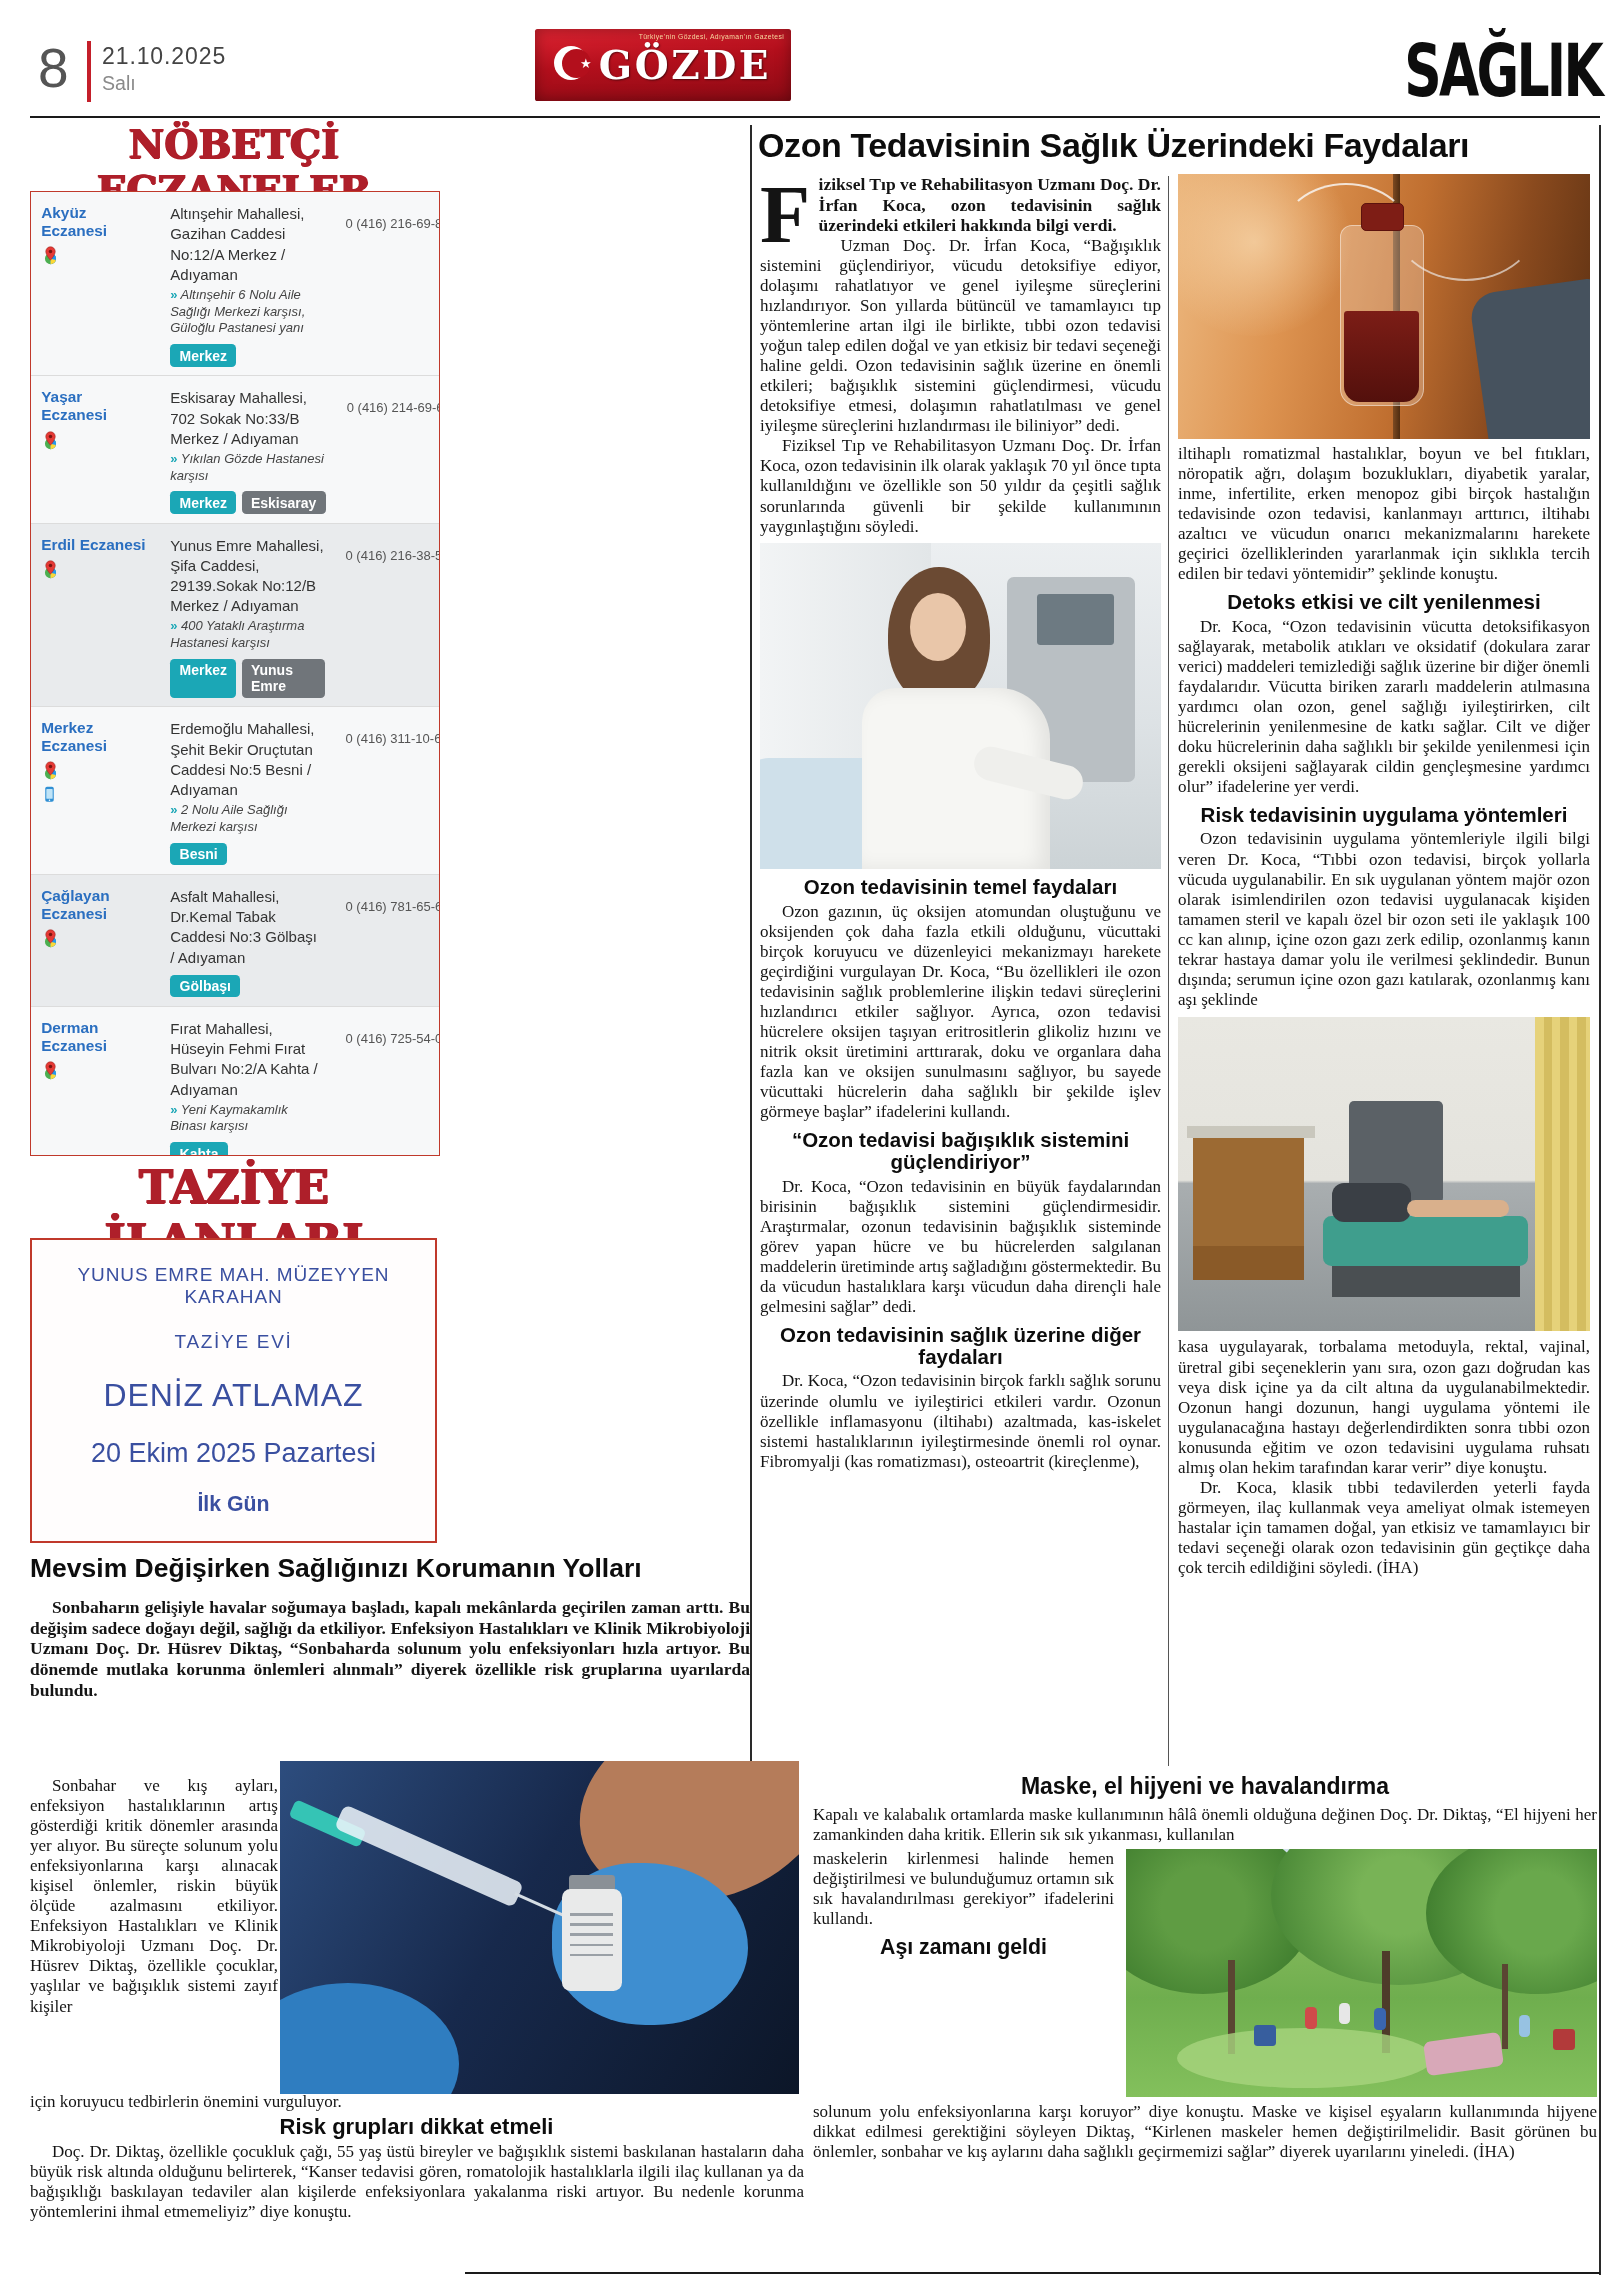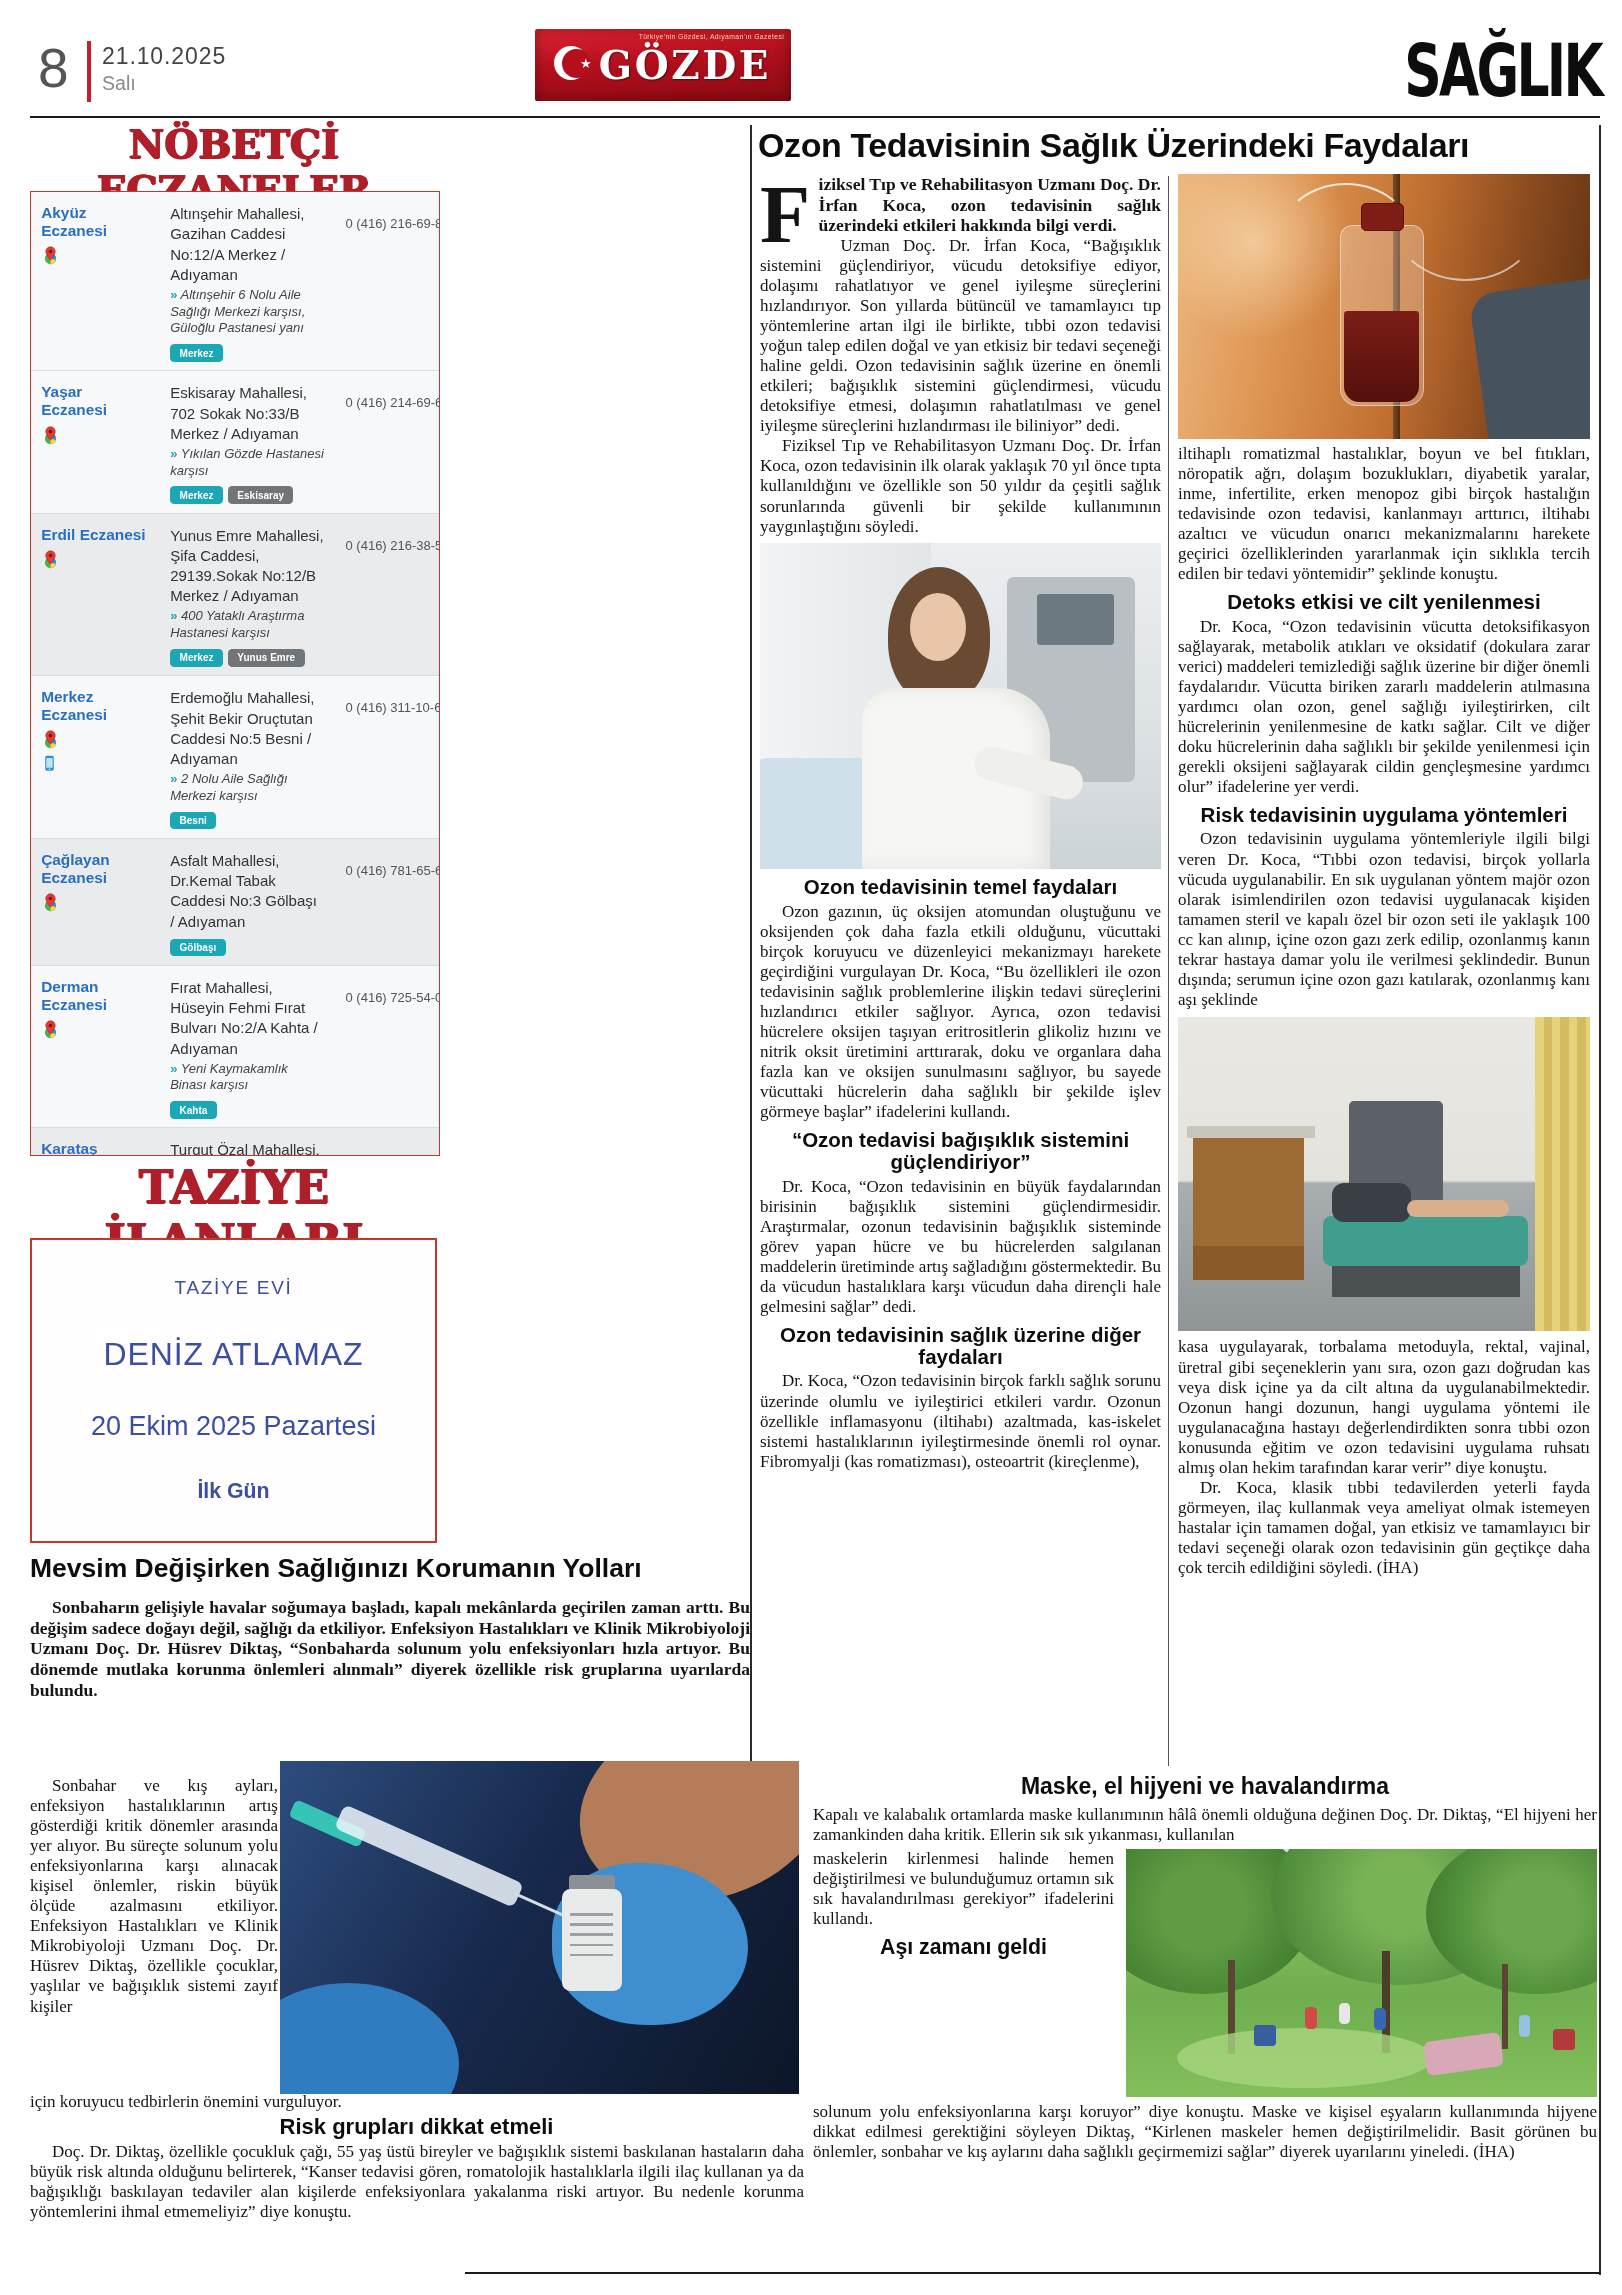--- a/index.html
+++ b/index.html
@@ -43,21 +43,21 @@
   .ph-row.r1{min-height:138px;}
   .ph-row.r8{min-height:60px;border-bottom:none;}
   .ph-left{width:108px;flex:0 0 108px;}
   .ph-name{color:#2b6fc0;font-weight:700;font-size:15.4px;line-height:1.15;}
   .ph-icons{margin-top:6.8px;display:flex;flex-direction:column;gap:3.4px;}
   .ph-mid{flex:1 1 auto;}
   .ph-addr{font-size:15px;color:#333;line-height:1.35;}
   .ph-note{font-size:13px;color:#444;font-style:italic;line-height:1.3;margin-top:1.7px;}
   .ph-note .chev{color:#1ba7b6;font-style:normal;font-weight:700;}
   .ph-badges{margin-top:6.8px;display:flex;gap:5.1px;}
-  .badge{display:inline-block;padding:3.4px 9.4px;border-radius:4.3px;color:#fff;font-weight:700;font-size:10px;}
+  .badge{display:inline-block;padding:3.4px 9.4px;border-radius:4.3px;color:#fff;font-weight:700;font-size:14px;}
   .badge.teal{background:#1ba7b6;}
   .badge.gray{background:#70757a;}
   .ph-phone{width:85px;flex:0 0 85px;font-size:13px;color:#555;padding-top:12px;white-space:nowrap;}
 
   
   .taz-title{left:30px;top:1160px;width:408px;font-size:46px;}
   .taz-box{left:30px;top:1238px;width:403px;height:301px;border:2.6px solid #c0392b;background:#fffdfd;
            display:flex;flex-direction:column;align-items:center;justify-content:space-evenly;text-align:center;
            color:#3a4fa0;}
   .taz-l1{font-size:19px;letter-spacing:0.9px;}
@@ -373,20 +373,21 @@
 
     <div class="ph-row r8">
       
       
       
     </div>
   </div>
 
   <div class="abs slabtitle taz-title">TAZİYE İLANLARI</div>
   <div class="abs taz-box">
+    <div class="taz-l1">YUNUS EMRE MAH. MÜZEYYEN KARAHAN</div>
     <div class="taz-l2">TAZİYE EVİ</div>
     <div class="taz-name">DENİZ ATLAMAZ</div>
     <div class="taz-date">20 Ekim 2025 Pazartesi</div>
     <div class="taz-note">İlk Gün</div>
   </div>
 
   <div class="abs headline ozon-title">Ozon Tedavisinin Sağlık Üzerindeki Faydaları</div>
 
   <div class="abs serif ozon-colL">
     <p class="lead noindent"><span class="dropcap">F</span><span>iziksel Tıp ve Rehabilitasyon Uzmanı Doç. Dr. İrfan Koca, ozon tedavisinin sağlık üzerindeki etkileri hakkında bilgi verdi.</span></p>

